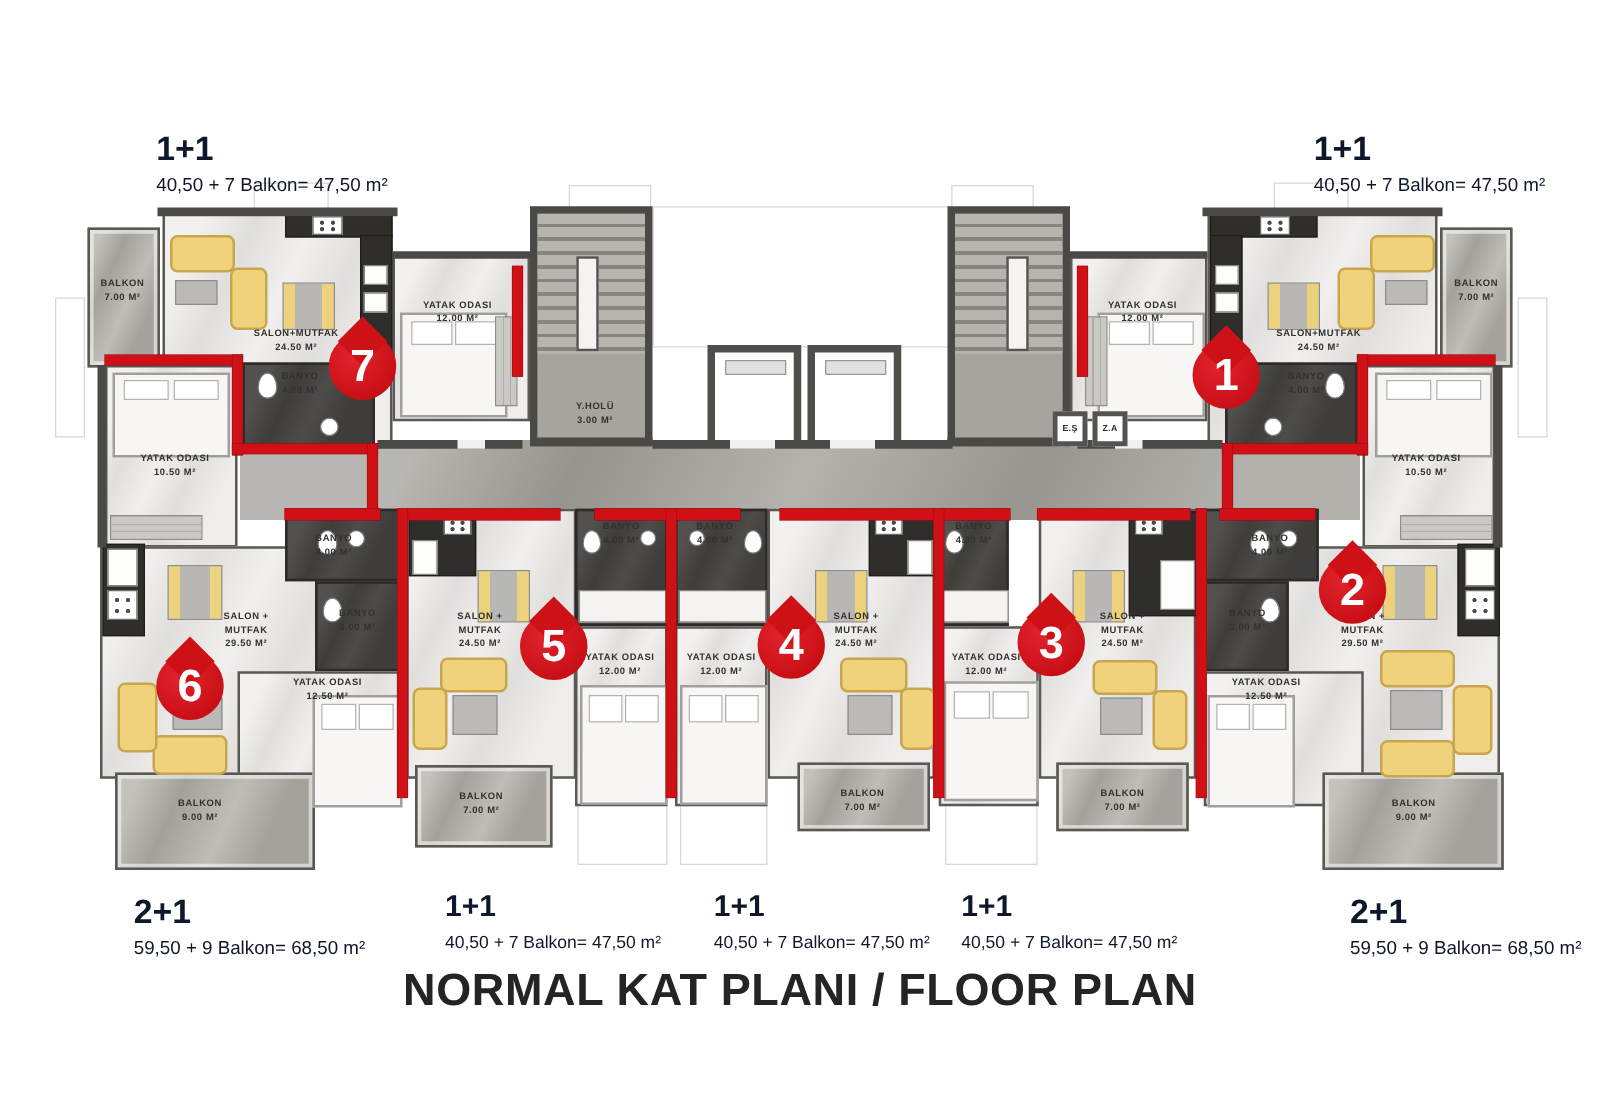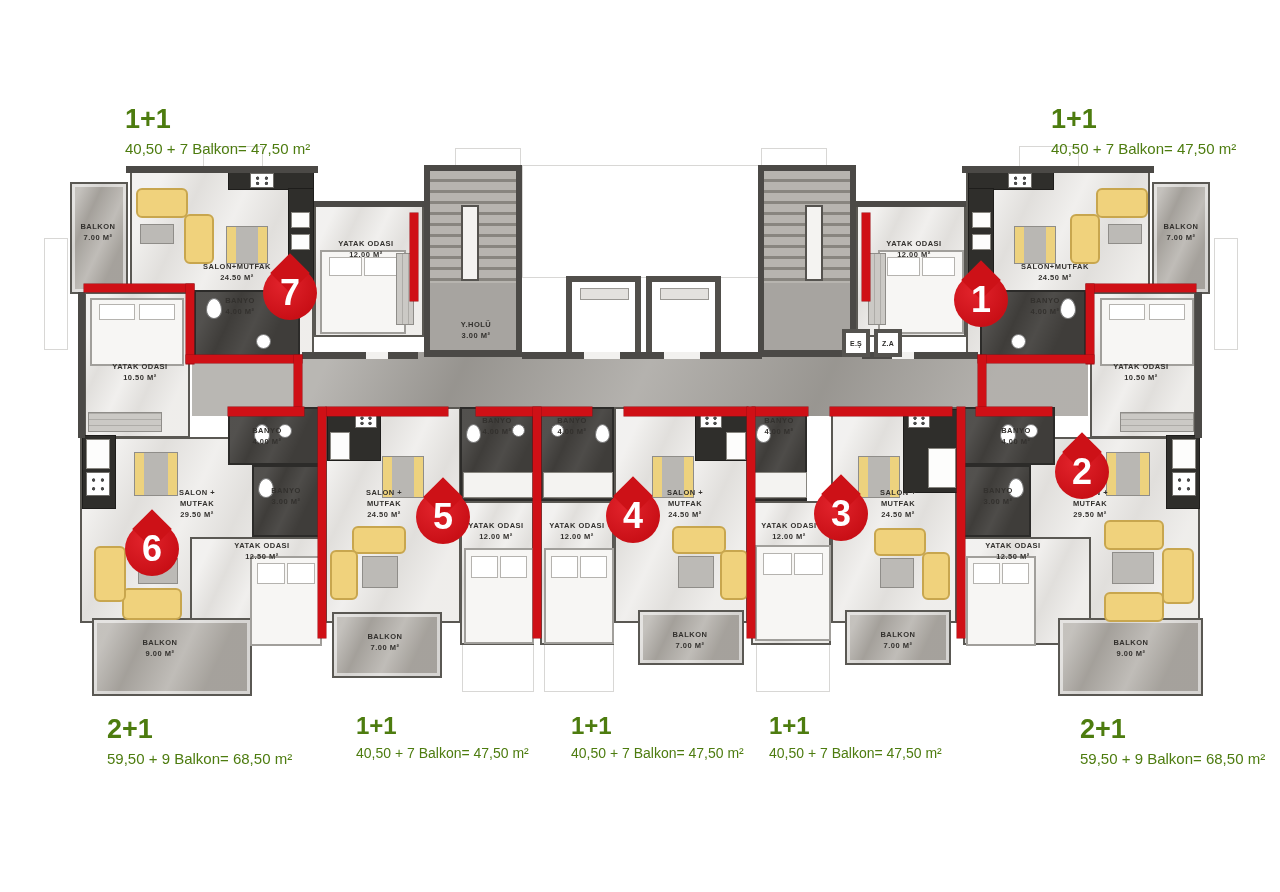--- a/index.html
+++ b/index.html
@@ -45,21 +45,21 @@
   
   .rlabel{position:absolute;z-index:25;text-align:center;color:#33312e;
     font:bold 7.5px/1.45 "Liberation Sans",sans-serif;letter-spacing:.5px;}
   .rlabel span{display:block;}
   .pin{position:absolute;width:54px;height:54px;border-radius:50%;z-index:30;
     background:radial-gradient(circle at 38% 34%,#e2242c,#c90f16 72%);
     display:flex;align-items:center;justify-content:center;
     color:#fff;font:bold 36px/1 "Liberation Sans",sans-serif;}
   .pin::before{content:"";position:absolute;width:28px;height:28px;background:#cd1117;
     top:-7px;left:13px;transform:rotate(45deg);z-index:-1;}
-  .typeblock{position:absolute;color:#4d7c0f;z-index:25;}
+  .typeblock{position:absolute;color:#0f172a;z-index:25;}
   .typeblock .t{font:bold 27px/1 "Liberation Sans",sans-serif;}
   .typeblock .a{font:15px/1.2 "Liberation Sans",sans-serif;margin-top:7px;}
   .title{position:absolute;left:0;right:0;top:772px;text-align:center;z-index:25;
     color:#242424;font:bold 36px/1.1 "Liberation Sans",sans-serif;letter-spacing:.5px;}
   .ghost{position:absolute;background:#fff;border:1.5px solid #d8d7d5;z-index:0;}
 </style>
 </head>
 <body>
 
 <div class="screen">
@@ -430,14 +430,15 @@
   </div>
   <div class="typeblock" style="left:769px;top:714px;">
     <div class="t" style="font-size:24px;">1+1</div>
     <div class="a" style="font-size:14px;">40,50 + 7 Balkon= 47,50 m²</div>
   </div>
   <div class="typeblock" style="left:1080px;top:716px;">
     <div class="t">2+1</div>
     <div class="a">59,50 + 9 Balkon= 68,50 m²</div>
   </div>
 
+  <div class="title">NORMAL KAT PLANI / FLOOR PLAN</div>
 
 </div>
 
 </body></html>

